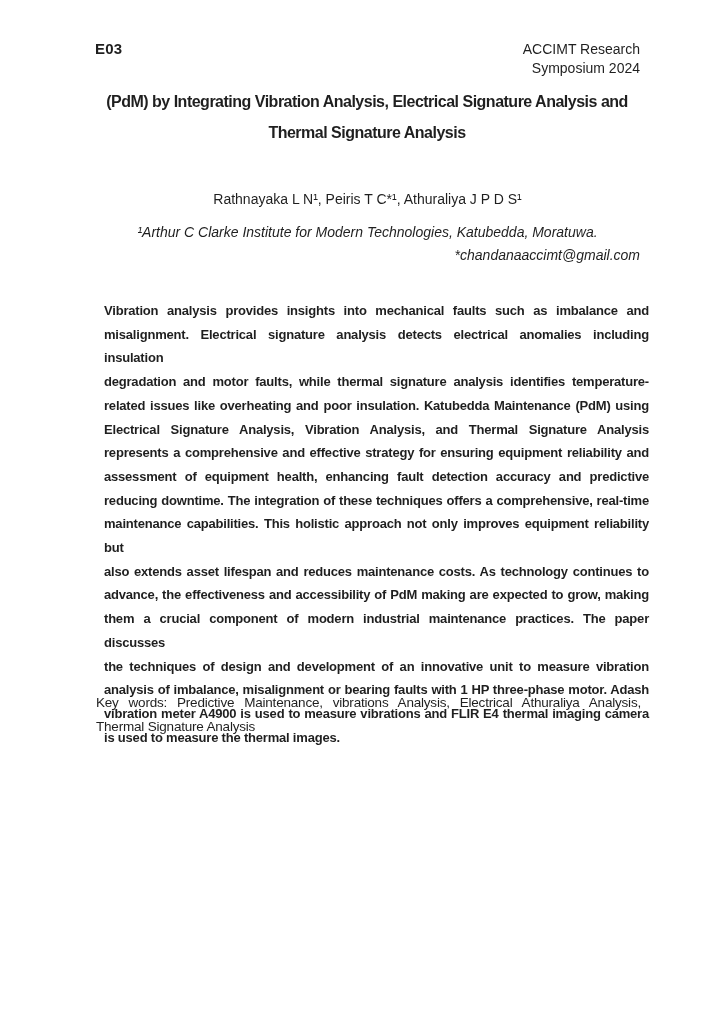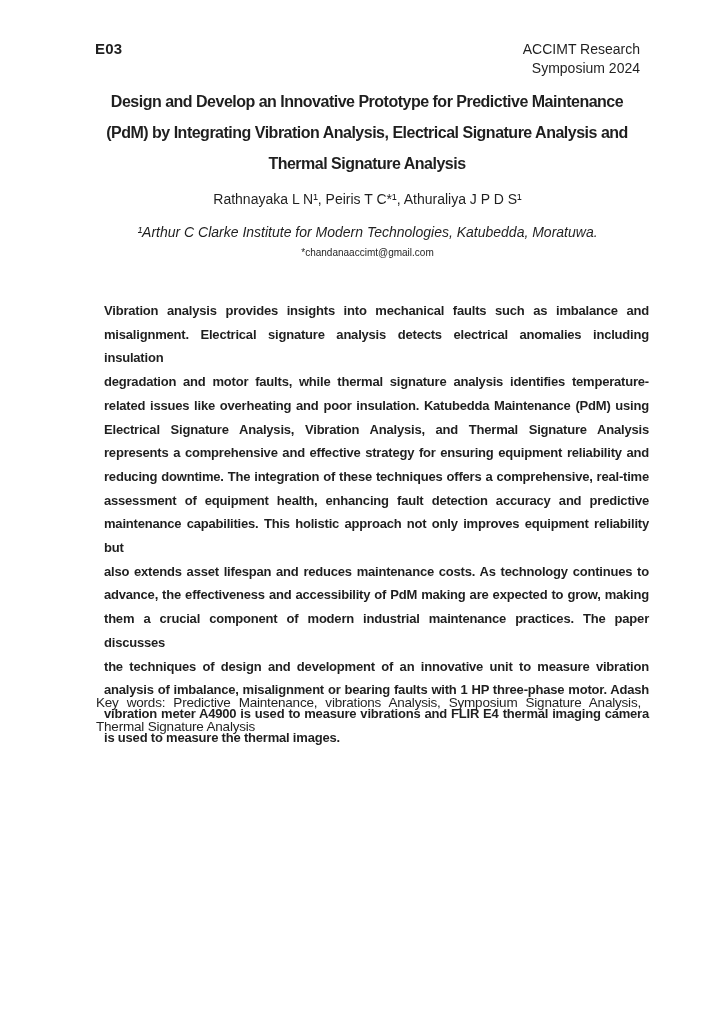--- a/index.html
+++ b/index.html
@@ -67,22 +67,23 @@
     right: 84px;
     text-align: center;
     font-style: italic;
     font-size: 14px;
   }
   .email {
     position: absolute;
     top: 247px;
     left: 95px;
     right: 84px;
-    text-align: center;
-    font-size: 10px;
+    text-align: right;
+    font-style: italic;
+    font-size: 14px;
   }
   .abstract {
     position: absolute;
     top: 299px;
     left: 104px;
     width: 545px;
     font-size: 13px;
     letter-spacing: -0.2px;
     font-weight: bold;
   }
@@ -126,50 +127,49 @@
 
   <div class="page-header">
     <div class="doc-code">E03</div>
     <div class="symposium">
         <div class="tline">ACCIMT Research</div>
         <div class="tline tline-last">Symposium 2024</div>
       </div>
   </div>
 
   <h1 class="title-block">
-      <div class="tline">Design and Develop an Innovative Prototype for Predictive Maintenance</div>
       <div class="tline">(PdM) by Integrating Vibration Analysis, Electrical Signature Analysis and</div>
       <div class="tline tline-last">Thermal Signature Analysis</div>
     </h1>
 
   <div class="authors">Rathnayaka L N¹, Peiris T C*¹, Athuraliya J P D S¹</div>
 
   <div class="affiliation">¹Arthur C Clarke Institute for Modern Technologies, Katubedda, Moratuwa.</div>
 
   <div class="email">*chandanaaccimt@gmail.com</div>
 
   <div class="abstract">
       <div class="tline">Vibration analysis provides insights into mechanical faults such as imbalance and</div>
       <div class="tline">misalignment. Electrical signature analysis detects electrical anomalies including insulation</div>
       <div class="tline">degradation and motor faults, while thermal signature analysis identifies temperature-</div>
       <div class="tline">related issues like overheating and poor insulation. Katubedda Maintenance (PdM) using</div>
       <div class="tline">Electrical Signature Analysis, Vibration Analysis, and Thermal Signature Analysis</div>
       <div class="tline">represents a comprehensive and effective strategy for ensuring equipment reliability and</div>
+      <div class="tline">assessment of equipment health, enhancing fault detection accuracy and predictive</div>
       <div class="tline">reducing downtime. The integration of these techniques offers a comprehensive, real-time</div>
-      <div class="tline">assessment of equipment health, enhancing fault detection accuracy and predictive</div>
       <div class="tline">maintenance capabilities. This holistic approach not only improves equipment reliability but</div>
       <div class="tline">also extends asset lifespan and reduces maintenance costs.  As technology continues to</div>
       <div class="tline">advance, the effectiveness and accessibility of PdM making are expected to grow, making</div>
       <div class="tline">them a crucial component of modern industrial maintenance practices. The paper discusses</div>
       <div class="tline">the techniques of design and development of an innovative unit to measure vibration</div>
       <div class="tline">analysis of imbalance, misalignment or bearing faults with 1 HP three-phase motor. Adash</div>
       <div class="tline">vibration meter A4900 is used to measure vibrations and FLIR E4 thermal imaging camera</div>
       <div class="tline tline-last">is used to measure the thermal images.</div>
     </div>
 
   <div class="keywords">
-      <div class="tline">Key words: Predictive Maintenance, vibrations Analysis, Symposium Signature Analysis,</div>
+      <div class="tline">Key words: Predictive Maintenance, vibrations Analysis, Electrical Athuraliya Analysis,</div>
       <div class="tline tline-last">Thermal Signature Analysis</div>
     </div>
 
   <div class="page-number">3</div>
 
 </div>
 
 </body></html>

